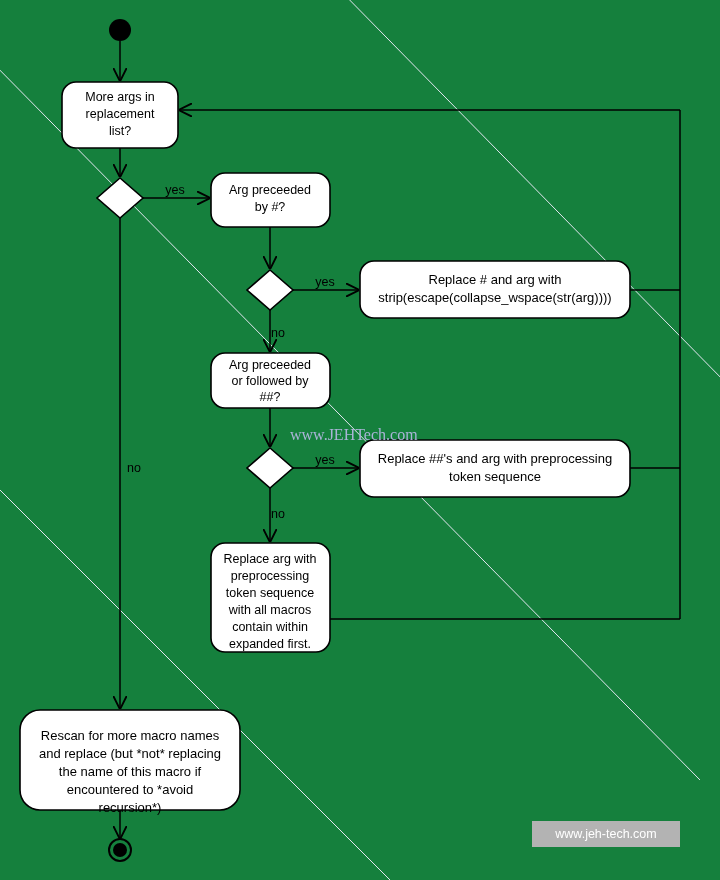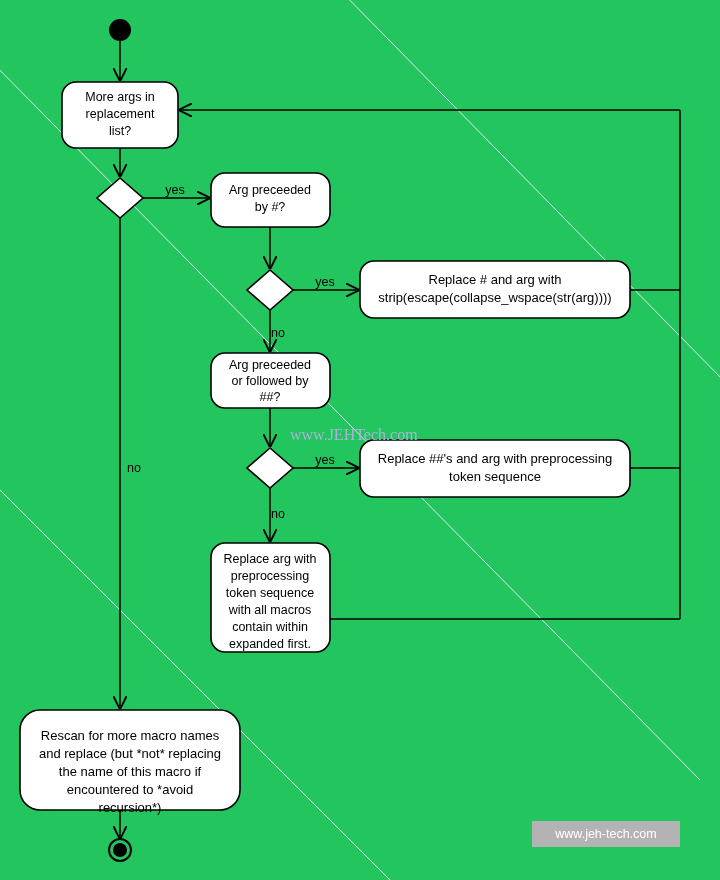--- a/index.html
+++ b/index.html
@@ -7,21 +7,21 @@
     padding: 0;
     background: #ffffff;
   }
   body {
     font-family: "Liberation Sans", sans-serif;
   }
   #diagram-root {
     position: relative;
     width: 720px;
     height: 880px;
-    background: #22c55e;
+    background: #15803d;
     overflow: hidden;
   }
   svg.flow {
     position: absolute;
     left: 0;
     top: 0;
     width: 720px;
     height: 880px;
   }
   .node-shape {

